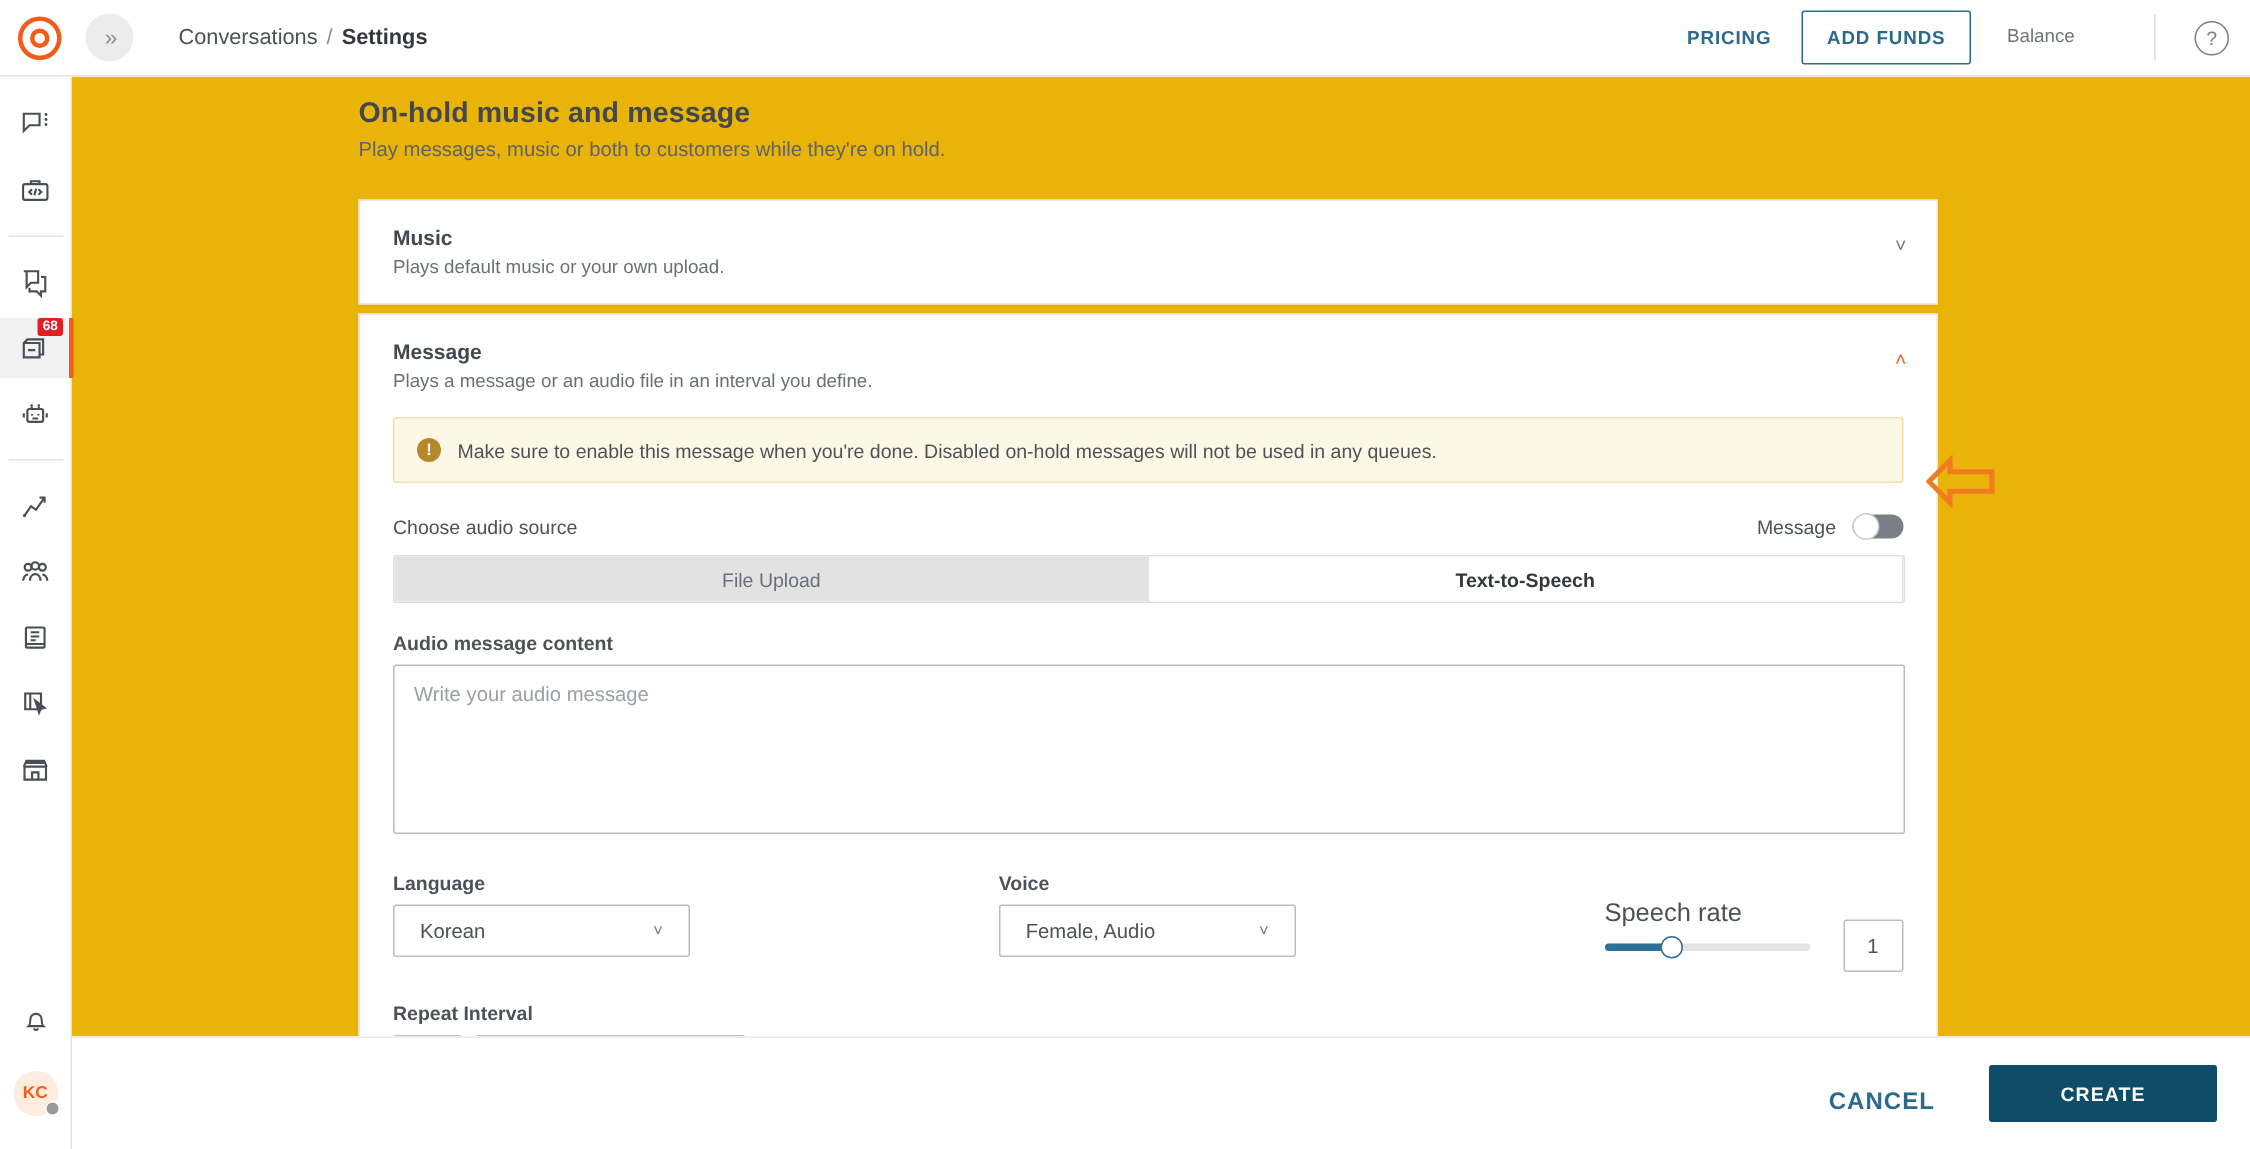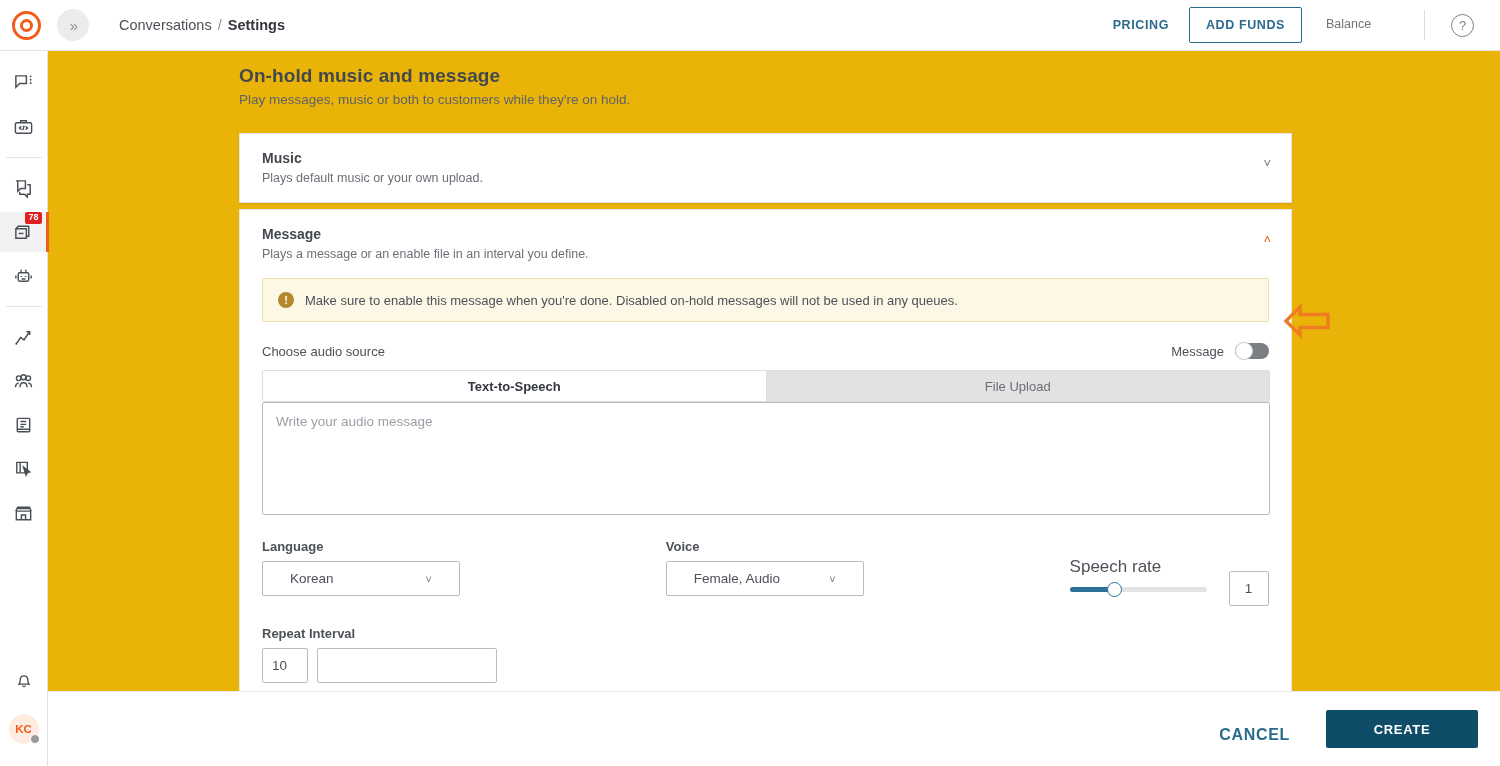--- a/index.html
+++ b/index.html
@@ -32,21 +32,21 @@
     display: flex; align-items: center; justify-content: center; margin-left: 7px;
     color: #8a8f95; font-size: 15px; cursor: pointer; letter-spacing: -2px;
   }
   .breadcrumb {
     margin-left: 30px; font-size: 14.5px; color: #4c5157; white-space: nowrap;
   }
   .breadcrumb .crumb-sep { color: #8b9097; margin: 0 2px; }
   .breadcrumb .crumb-current { font-weight: bold; color: #33373d; }
 
   .topbar-right {
-    margin-left: auto; display: flex; align-items: center; height: 51px; padding-right: 26px;
+    margin-left: auto; display: flex; align-items: center; height: 51px; padding-right: 14px;
   }
   .pricing-link {
     font-size: 12.5px; letter-spacing: .6px; color: #2a6a8c; font-weight: 600;
     margin-right: 20px; cursor: pointer;
   }
   .addfunds-btn {
     font-size: 12.5px; letter-spacing: .6px; color: #2a6a8c; font-weight: 600;
     border: 1.5px solid #2a6a8c; border-radius: 2px; padding: 10px 16px; cursor: pointer;
     background: #fff;
   }
@@ -166,21 +166,21 @@
   .ta::placeholder { color: #9ba0a6; }
 
   .grid-row { display: flex; margin-top: 20px; align-items: flex-start; }
   .col-lang { width: 405px; }
   .col-voice { width: 405px; }
   .col-rate { width: 200px; padding-top: 18px; display: flex; align-items: flex-start; }
 
   .flabel { font-size: 13px; color: #4d5158; font-weight: bold; margin-bottom: 7px; display: block; }
   .select-box {
     width: 198px; height: 35px; border: 1px solid #b9bdc1; border-radius: 2px; background: #fff;
-    display: flex; align-items: center; padding: 0 27px; font-size: 13.5px; color: #4d5158;
+    display: flex; align-items: center; padding: 0 17px; font-size: 13.5px; color: #4d5158;
     cursor: pointer;
   }
   .select-box .sv { flex: 1; }
   .select-box .sc { font-size: 11px; color: #73787e; }
 
   .rate-block { width: 150px; }
   .rate-label { font-size: 17px; color: #4d5158; margin-bottom: 10px; }
   .slider { position: relative; width: 137px; height: 5px; background: #e3e3e3; border-radius: 3px; }
   .slider .fill { position: absolute; left: 0; top: 0; height: 5px; width: 45px; background: #2f7096; border-radius: 3px; }
   .slider .knob2 {
@@ -291,21 +291,21 @@
     </div>
 
     <div class="nav-item active">
       <span>
         <svg width="21" height="21" viewBox="0 0 22 22" fill="none" stroke="#4a4f55" stroke-width="1.5">
           <path d="M3 7h11v10H3z"></path>
           <path d="M3 7l2.5-2.5h11V15H14"></path>
           <path d="M6 12h5"></path>
         </svg>
       </span>
-      <span class="nav-badge">78</span>
+      <span class="nav-badge">68</span>
     </div>
 
     <div class="nav-item">
       <span>
         <svg width="21" height="21" viewBox="0 0 22 22" fill="none" stroke="#4a4f55" stroke-width="1.5">
           <rect x="5.5" y="7" width="11" height="9" rx="1.5"></rect>
           <path d="M8.5 5.5v1.5M13.5 5.5v1.5M3 10v3M19 10v3"></path>
           <circle cx="8.5" cy="4.6" r=".9" fill="#4a4f55" stroke="none"></circle>
           <circle cx="13.5" cy="4.6" r=".9" fill="#4a4f55" stroke="none"></circle>
           <path d="M8.8 10.4v1.2M13.2 10.4v1.2M9 13.6h4"></path>
@@ -399,21 +399,21 @@
           <div class="acc-desc">Plays default music or your own upload.</div>
         </div>
         <div class="chev">˅</div>
       </div>
     </div>
 
     <div class="card message">
       <div class="acc-head">
         <div class="acc-texts">
           <div class="acc-title">Message</div>
-          <div class="acc-desc">Plays a message or an enable file in an interval you define.</div>
+          <div class="acc-desc">Plays a message or an audio file in an interval you define.</div>
         </div>
         <div class="chev orange">˄</div>
       </div>
 
       <div class="acc-body">
 
         <div class="warnbar">
           <div class="warn-ico">!</div>
           <div class="warn-text">Make sure to enable this message when you're done. Disabled on-hold messages will not be used in any queues.</div>
         </div>
@@ -422,24 +422,25 @@
           <div class="field-label">Choose audio source</div>
           <div style="display:flex;align-items:center;">
             <span class="toggle-label">Message</span>
             <div class="toggle">
               <div class="knob"></div>
             </div>
           </div>
         </div>
 
         <div class="segctrl">
+          <div class="seg inactive">File Upload</div>
           <div class="seg active">Text-to-Speech</div>
-          <div class="seg inactive">File Upload</div>
-        </div>
-
+        </div>
+
+        <div class="sublabel">Audio message content</div>
         <textarea class="ta" placeholder="Write your audio message" style=""></textarea>
 
         <div class="grid-row">
           <div class="col-lang">
             <span class="flabel">Language</span>
             <div class="select-box">
               <span class="sv">Korean</span>
               <span class="sc">˅</span>
             </div>
           </div>

